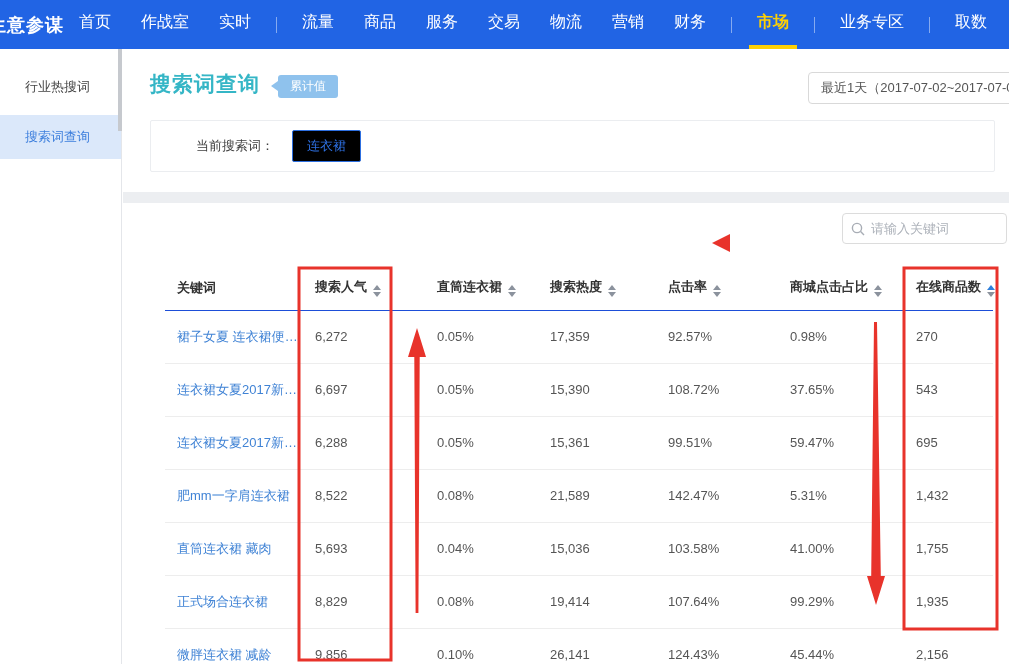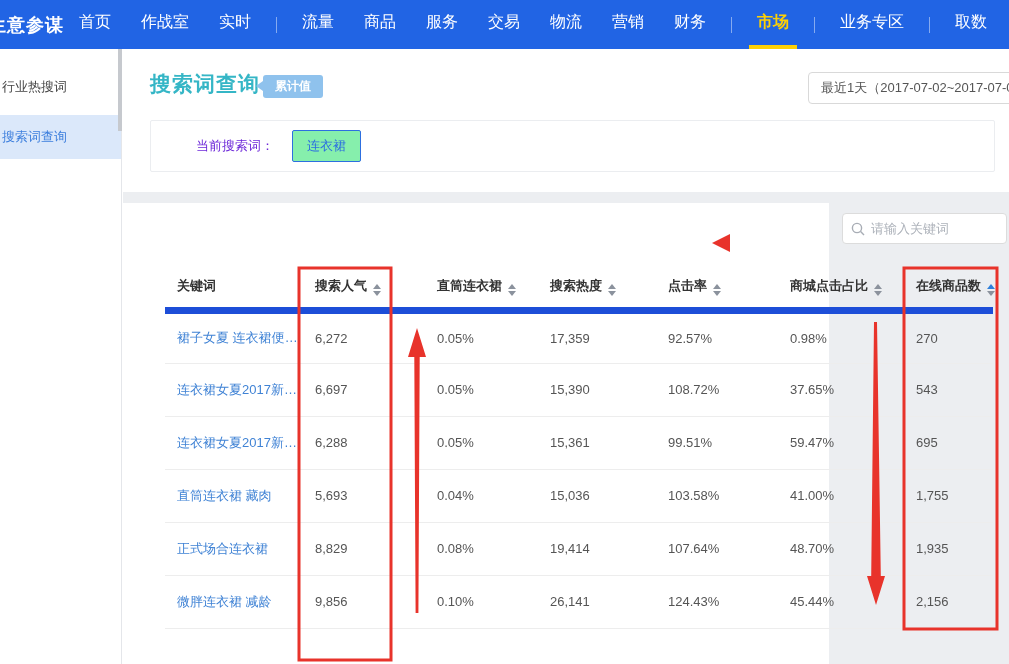--- a/index.html
+++ b/index.html
@@ -15,67 +15,67 @@
               font-size:16px; white-space:nowrap; cursor:pointer;font-family:Liberation Mono, monospace; }
   .nav-item.active { color:#FDD005; font-weight:bold; }
   .nav-item.active::after { content:""; position:absolute; left:7px; right:7px; bottom:0;
               height:4px; background:#FDD005; }
   .nav-divider { width:1px; height:16px; background:rgba(255,255,255,.45); margin:0 10px; }
   .nav-item:first-of-type { margin-left:16px; }
 
   
   .sidebar { position:absolute; top:49px; left:0; width:122px; height:615px;
              background:#fff; border-right:1px solid #E4E6EA; z-index:4; }
-  .side-item { height:44px; line-height:44px; padding-left:2px; font-size:13px;
+  .side-item { height:44px; line-height:44px; padding-left:25px; font-size:13px;
                color:#444; cursor:pointer; white-space:nowrap; }
   .side-item:first-child { margin-top:16px; }
   .side-item + .side-item { margin-top:6px; }
   .side-item.active { background:#DBE8FA; color:#3D7FDD; }
   .scroll-thumb { position:absolute; top:0; right:-1px; width:4px; height:82px; background:#C6C9CE; }
 
   
   .main { position:absolute; left:123px; top:49px; width:886px; height:615px; background:#ECEEF1; }
   .section-top { position:absolute; top:0; left:0; width:886px; height:143px; background:#fff; }
-  .section-table { position:absolute; top:154px; left:0; width:706px; height:461px; background:#fff;text-decoration:underline; }
+  .section-table { position:absolute; top:154px; left:0; width:886px; height:461px; background:#fff;text-decoration:underline; }
 
   .page-title { position:absolute; left:27px; top:21px; font-size:21px; font-weight:bold;
                 color:#35B6C6; letter-spacing:1px; }
-  .badge { position:absolute; left:140px; top:26px; height:23px; line-height:23px;
-           background:#8FC2ED; color:#fff; font-size:12px; padding:0 12px; border-radius:3px;font-weight:bold; }
+  .badge { position:absolute; left:155px; top:26px; height:23px; line-height:23px;
+           background:#8FC2ED; color:#fff; font-size:12px; padding:0 12px; border-radius:3px; }
   .badge::before { content:""; position:absolute; left:-7px; top:6px; width:0; height:0;
            border-top:5px solid transparent; border-bottom:5px solid transparent;
            border-right:7px solid #8FC2ED; }
 
   .date-box { position:absolute; left:685px; top:23px; width:230px; height:32px;
               border:1px solid #D9D9D9; border-radius:4px; background:#fff;
               line-height:30px; padding-left:12px; font-size:13px; color:#555;
               white-space:nowrap; overflow:hidden; cursor:pointer; }
 
   .filter-card { position:absolute; left:27px; top:71px; width:845px; height:52px;
                  border:1px solid #EBEDF0; border-radius:2px; background:#fff;
                  display:flex; align-items:center; }
-  .filter-label { margin-left:45px; font-size:13px; color:#6d28d9; }
-  .keyword-tag { margin-left:18px; border:1px solid #2D6FE0; color:#2D6FE0; background:#86efac;
+  .filter-label { margin-left:45px; font-size:13px; color:#404040; }
+  .keyword-tag { margin-left:18px; border:1px solid #2D6FE0; color:#2D6FE0; background:#000000;
                  font-size:13px; padding:6px 14px; border-radius:2px; cursor:pointer; }
 
   
   .search-box { position:absolute; left:719px; top:10px; width:165px; height:31px;
                 border:1px solid #DCDCDC; border-radius:4px; background:#fff;
                 display:flex; align-items:center; padding:0 8px; }
   .search-box svg { flex:0 0 auto; margin-right:6px; }
   .search-box input { border:none; outline:none; width:100%; font-size:13px; color:#555;
                 font-family:"Liberation Sans","DejaVu Sans",sans-serif; }
   .search-box input::placeholder { color:#ADB2BA; }
 
   
   .kw-table { position:absolute; left:42px; top:63px; width:828px;
               border-collapse:collapse; table-layout:fixed; }
   .kw-table th { height:44px; text-align:left; padding-left:12px; font-size:13px;
                  color:#333; font-weight:bold; white-space:nowrap;
-                 border-bottom:7px solid #1d4ed8; }
+                 border-bottom:1px solid #1d4ed8; }
   .kw-table td { height:53px; padding-left:12px; font-size:13px; color:#555;
                  white-space:nowrap; overflow:hidden; text-overflow:ellipsis;
                  border-bottom:1px solid #EDEDED; }
   .kw-table td.kw { color:#4083D5; cursor:pointer; }
 
   .sort { display:inline-flex; flex-direction:column; gap:2px; margin-left:6px;
           vertical-align:1px; cursor:pointer; }
   .tri-up { width:0; height:0; border-left:4px solid transparent; border-right:4px solid transparent;
             border-bottom:5px solid #8B929D; }
   .tri-down { width:0; height:0; border-left:4px solid transparent; border-right:4px solid transparent;
@@ -215,35 +215,44 @@
           <tr>
             <td class="kw">连衣裙女夏2017新款...</td>
             <td>6,288</td>
             <td>0.05%</td>
             <td>15,361</td>
             <td>99.51%</td>
             <td>59.47%</td>
             <td>695</td>
           </tr>
           <tr>
+            <td class="kw">肥mm一字肩连衣裙</td>
+            <td>8,522</td>
+            <td>0.08%</td>
+            <td>21,589</td>
+            <td>142.47%</td>
+            <td>5.31%</td>
+            <td>1,432</td>
+          </tr>
+          <tr>
             <td class="kw">直筒连衣裙 藏肉</td>
             <td>5,693</td>
             <td>0.04%</td>
             <td>15,036</td>
             <td>103.58%</td>
             <td>41.00%</td>
             <td>1,755</td>
           </tr>
           <tr>
             <td class="kw">正式场合连衣裙</td>
             <td>8,829</td>
             <td>0.08%</td>
             <td>19,414</td>
             <td>107.64%</td>
-            <td>48.70%</td>
+            <td>99.29%</td>
             <td>1,935</td>
           </tr>
           <tr>
             <td class="kw">微胖连衣裙 减龄</td>
             <td>9,856</td>
             <td>0.10%</td>
             <td>26,141</td>
             <td>124.43%</td>
             <td>45.44%</td>
             <td>2,156</td>

